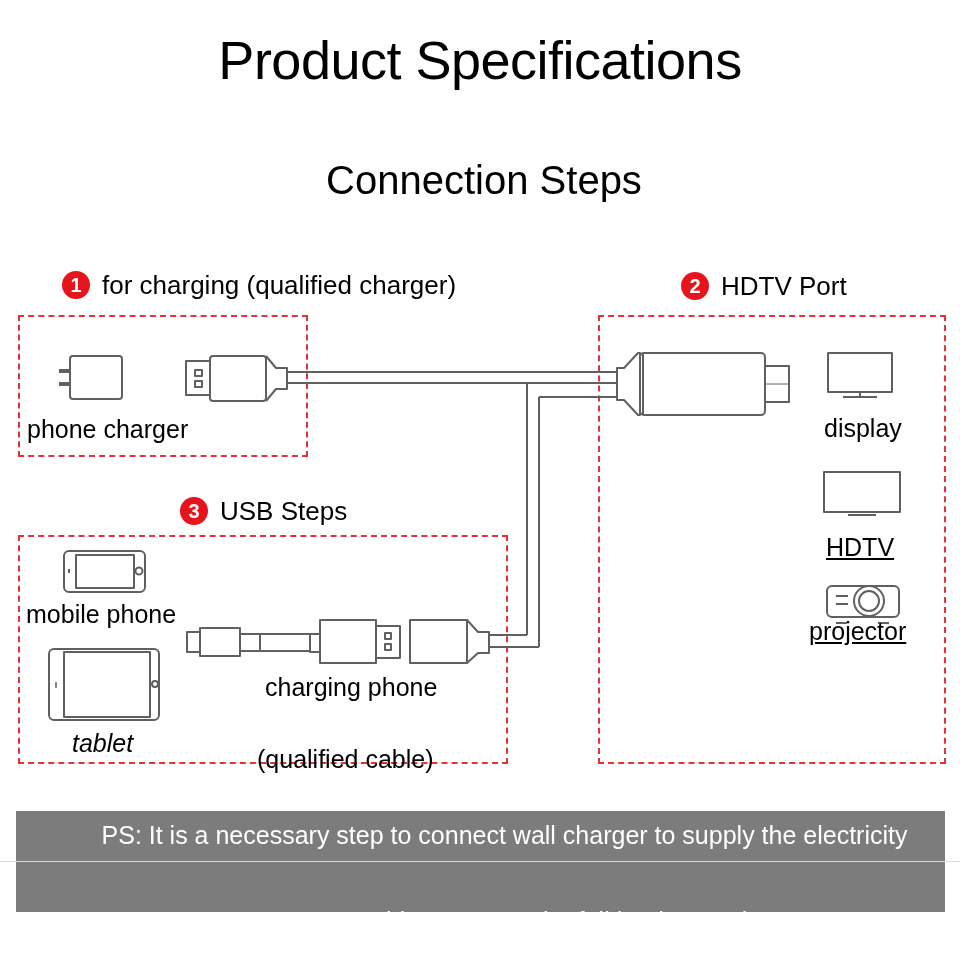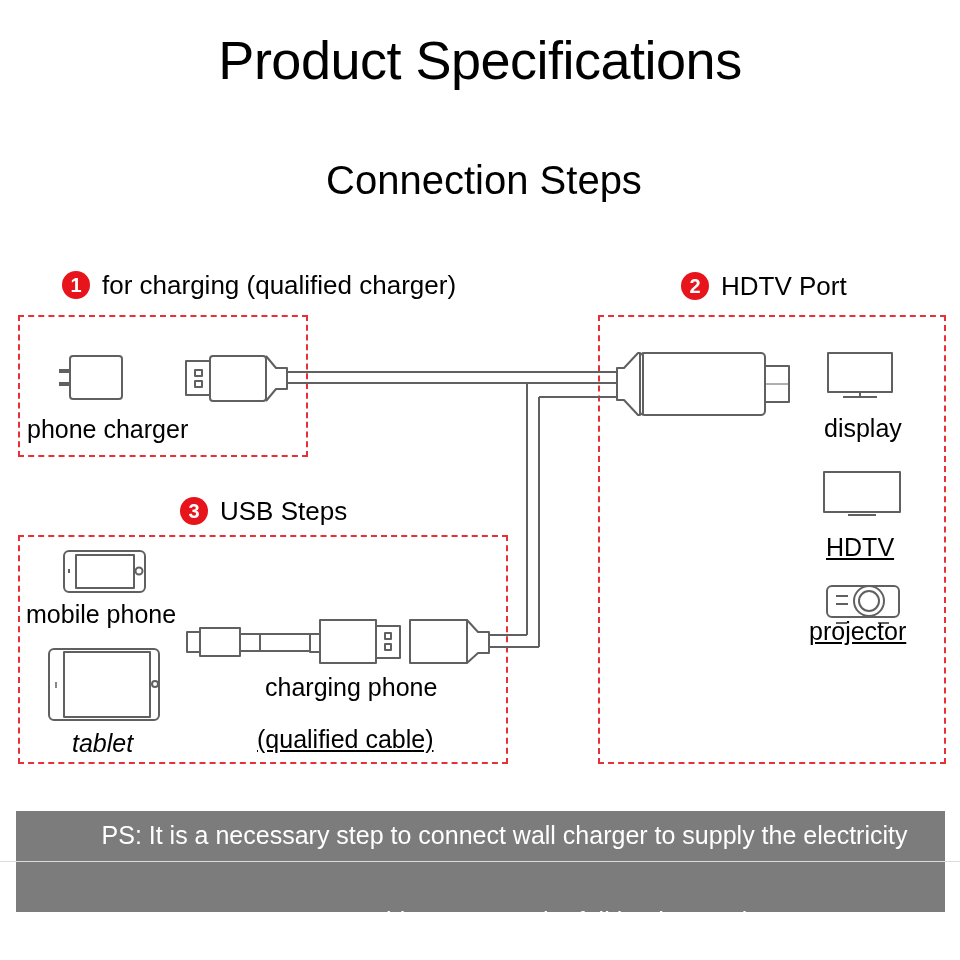--- a/index.html
+++ b/index.html
@@ -135,18 +135,18 @@
   </g>
 </svg>
 
 <div class="abs lbl" style="left:27px; top:414px;">phone charger</div>
 <div class="abs lbl" style="left:816px; top:413px;margin-left:8px;">display</div>
 <div class="abs lbl" style="left:826px; top:532px;text-decoration:underline;">HDTV</div>
 <div class="abs lbl" style="left:809px; top:616px;text-decoration:underline;">projector</div>
 <div class="abs lbl" style="left:26px; top:599px;">mobile phone</div>
 <div class="abs lbl" style="left:72px; top:728px;font-style:italic;">tablet</div>
 <div class="abs lbl" style="left:265px; top:672px;">charging phone</div>
-<div class="abs lbl" style="left:257px; top:724px;text-decoration:underline;">(qualified cable)</div>
+<div class="abs lbl" style="left:257px; top:744px;">(qualified cable)</div>
 
 <div class="abs banner"></div>
 <div class="abs banner-sep"></div>
 <div class="abs banner-line" style="top:820px;padding-left:24px;">PS: It is a necessary step to connect wall charger to supply the electricity</div>
 <div class="abs banner-line" style="top:872px;margin-top:34px;">power to HDMI cable to assure the full load operation</div>
 
 </body></html>

